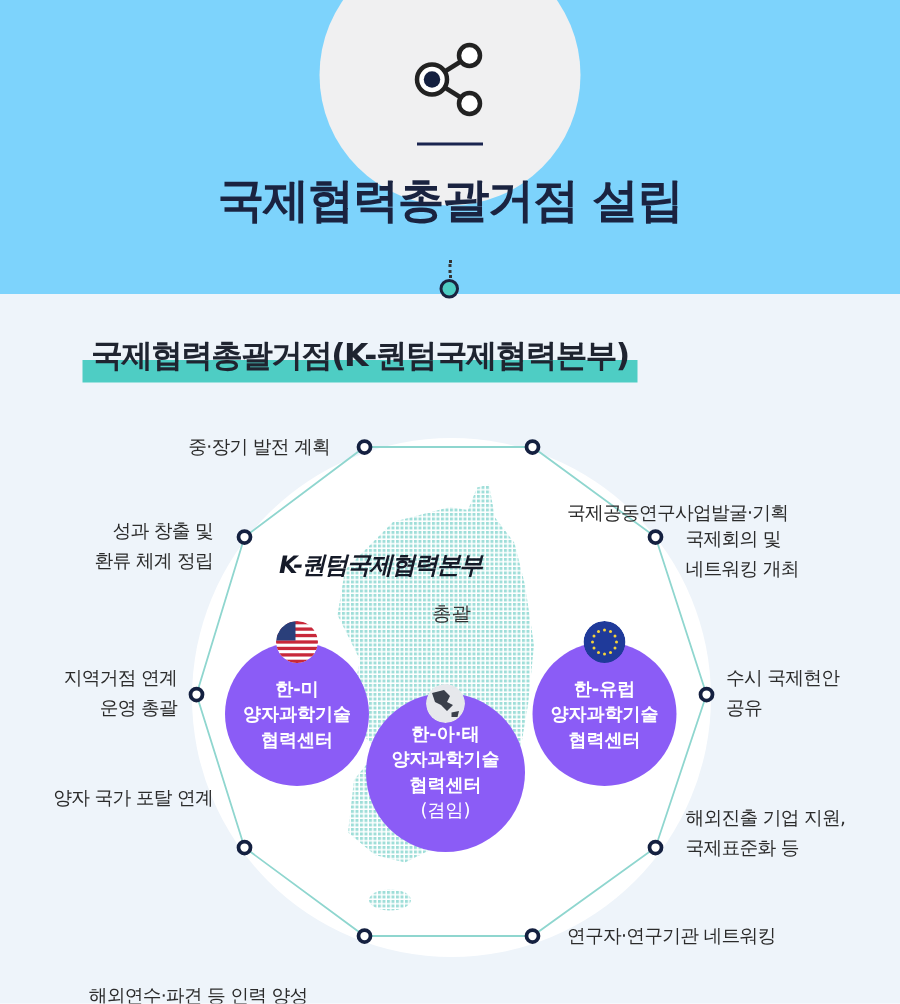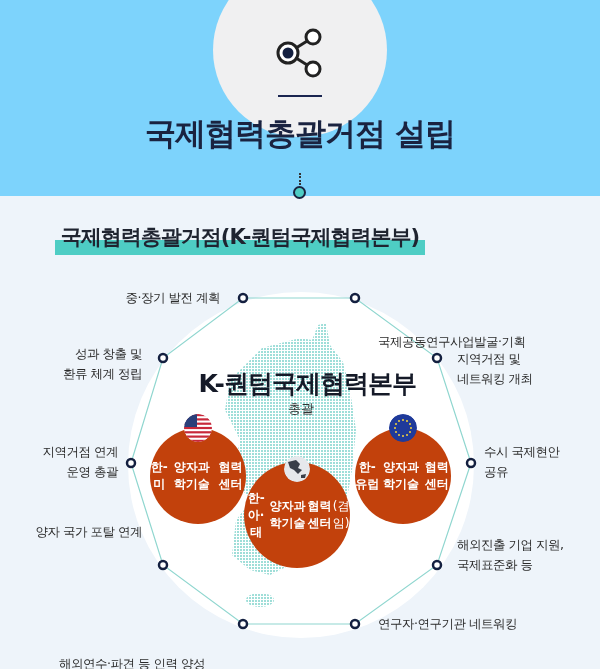--- a/index.html
+++ b/index.html
@@ -13,23 +13,23 @@
   .teal-dot { position:absolute; left:293px; top:186px; width:13px; height:13px; border-radius:50%; background:#4ecdc4; border:2px solid #1a2340; z-index:3; }
   .bottom { position:absolute; left:0; top:196px; width:600px; height:473px; background:#eef4fa; }
   .sub-title-wrap { position:absolute; left:0; top:223px; width:480px; text-align:center; }
   .sub-title { display:inline-block; position:relative; font-size:21px; font-weight:bold; color:#1f2430; letter-spacing:-1px; padding:0 6px; }
   .sub-title .hl { position:absolute; left:0; right:0; bottom:-4px; height:15px; background:#4ecdc4; z-index:0; }
   .sub-title span.txt { position:relative; z-index:1; }
   .big-circle { position:absolute; left:128px; top:292px; width:346px; height:346px; border-radius:50%; background:#ffffff; }
   svg.net { position:absolute; left:0; top:0; width:600px; height:669px; }
   .label { position:absolute; font-size:12.5px; color:#2b2b2b; line-height:20px; letter-spacing:-0.5px; white-space:nowrap; }
   .label.r { text-align:right; }
-  .hq-title { position:absolute; left:186px; top:367px; width:230px; text-align:right; font-size:25px; font-weight:bold; color:#151a28; letter-spacing:-1px; }
+  .hq-title { position:absolute; left:186px; top:367px; width:230px; text-align:left; font-size:16px; font-weight:bold; color:#151a28; letter-spacing:-1px;font-style:italic; }
   .hq-sub { position:absolute; left:186px; top:400px; width:230px; text-align:center; font-size:13px; color:#333; }
-  .center { position:absolute; border-radius:50%; background:#c2410c; color:#fff; text-align:center; font-weight:bold; font-size:12px; line-height:17px; display:flex; flex-direction:row; justify-content:center; align-items:center; }
+  .center { position:absolute; border-radius:50%; background:#8b5cf6; color:#fff; text-align:center; font-weight:bold; font-size:12px; line-height:17px; display:flex; flex-direction:column; justify-content:center; align-items:center; }
   .flag { position:absolute; border-radius:50%; overflow:hidden; }
 </style>
 </head>
 <body>
 
 <div class="top">
   <div class="top-circle"></div>
   <svg class="share-icon" viewBox="0 0 60 56">
     <line x1="18" y1="28" x2="42" y2="13" stroke="#222" stroke-width="3"></line>
     <line x1="18" y1="28" x2="42" y2="43" stroke="#222" stroke-width="3"></line>
@@ -96,21 +96,21 @@
     <div>양자 국가 포탈 연계</div>
   </div>
 <div class="label r" style="right:395px; top:614px;margin-top:40px;">
     <div>해외연수·파견 등 인력 양성</div>
   </div>
 
 <div class="label" style="left:378px; top:288px;margin-top:44px;">
     <div>국제공동연구사업발굴·기획</div>
   </div>
 <div class="label" style="left:457px; top:349px;">
-    <div>지역거점 및</div>
+    <div>국제회의 및</div>
     <div>네트워킹 개최</div>
   </div>
 <div class="label" style="left:484px; top:442px;">
     <div>수시 국제현안</div>
     <div>공유</div>
   </div>
 <div class="label" style="left:457px; top:535px;">
     <div>해외진출 기업 지원,</div>
     <div>국제표준화 등</div>
   </div>

